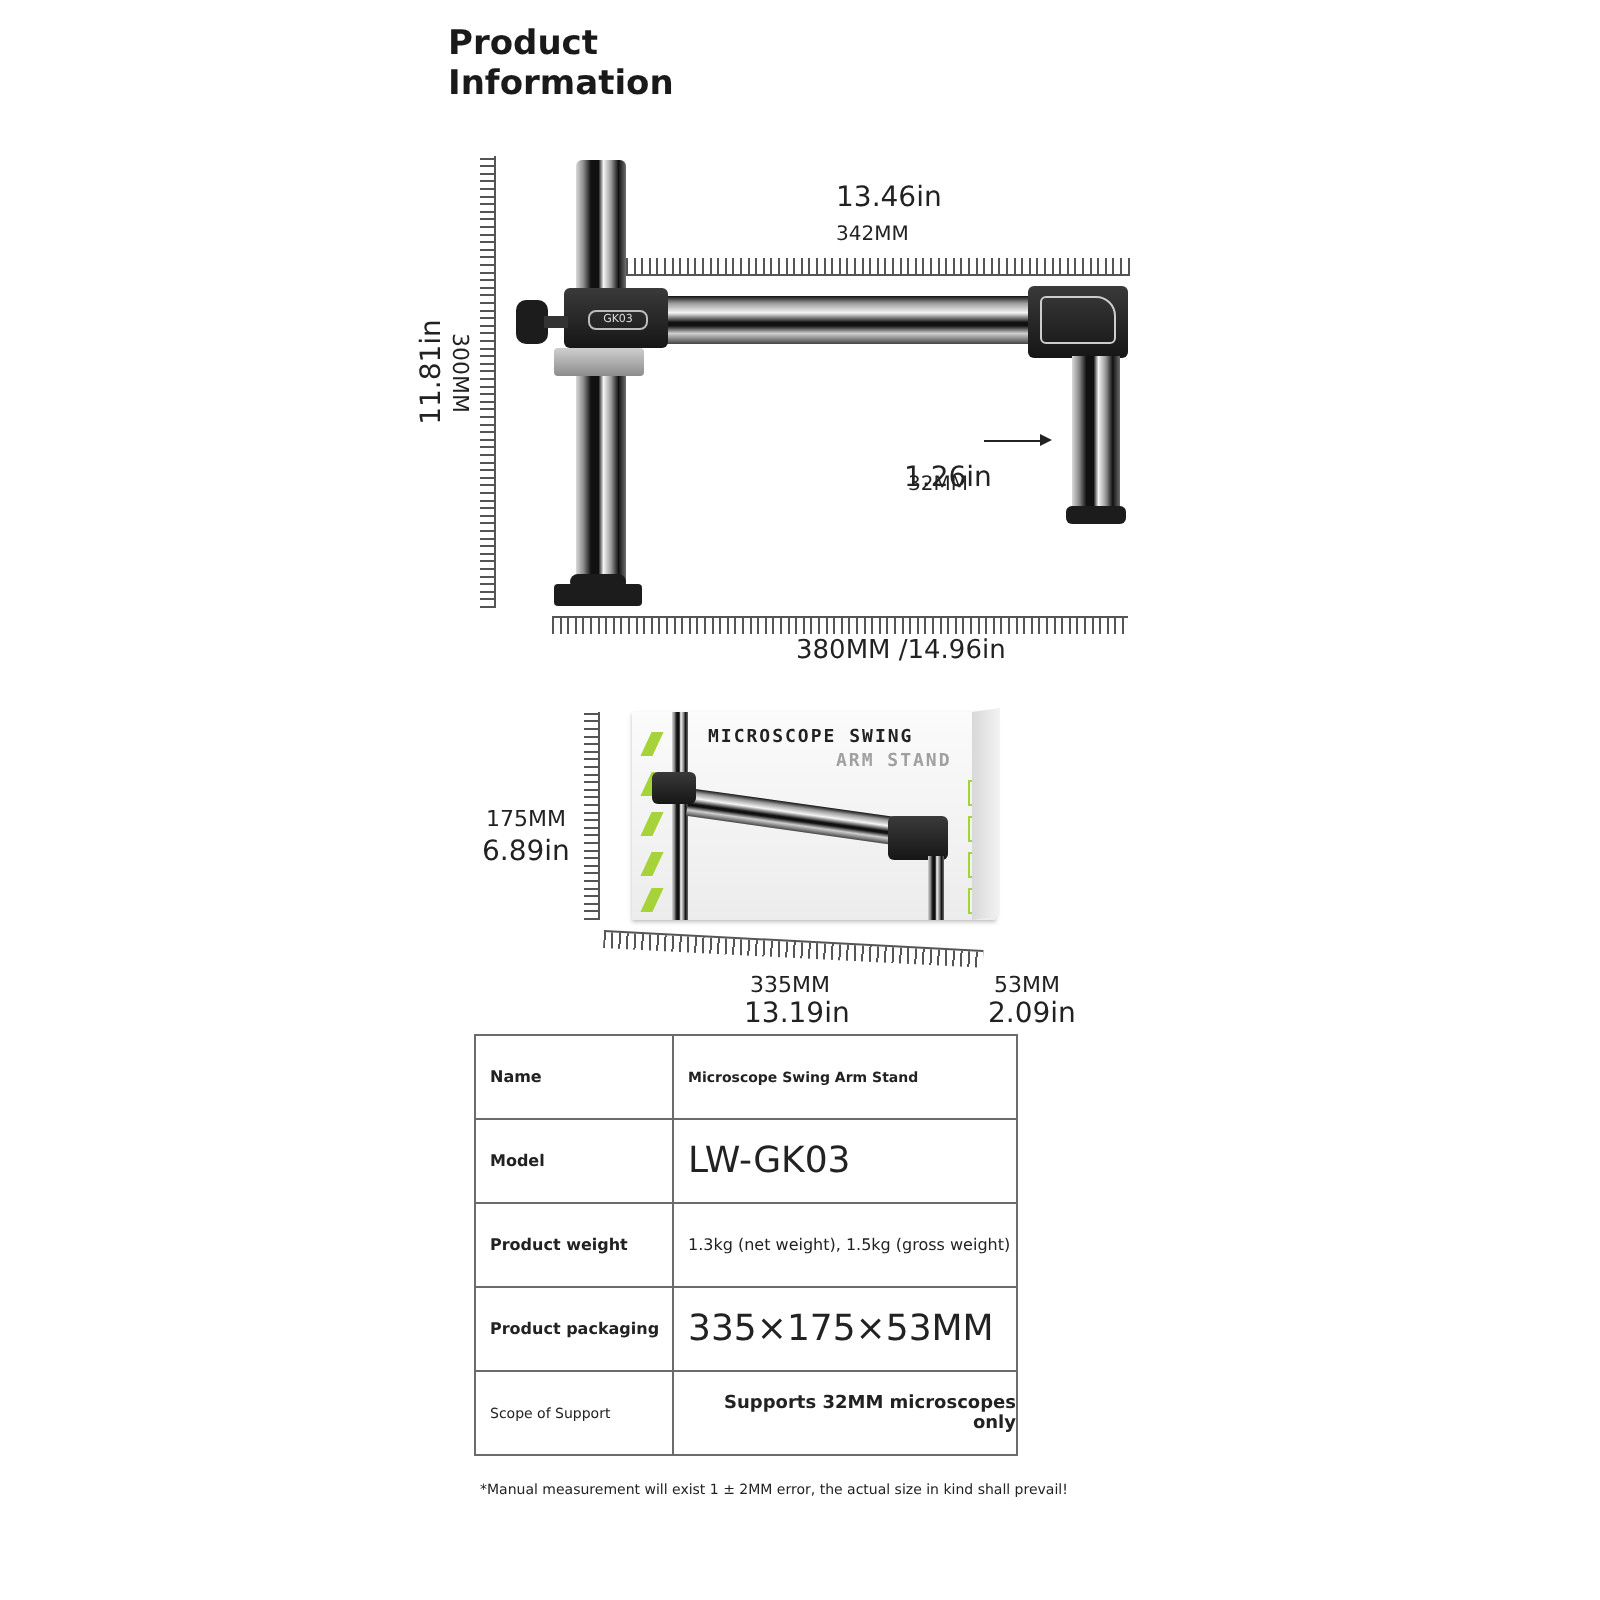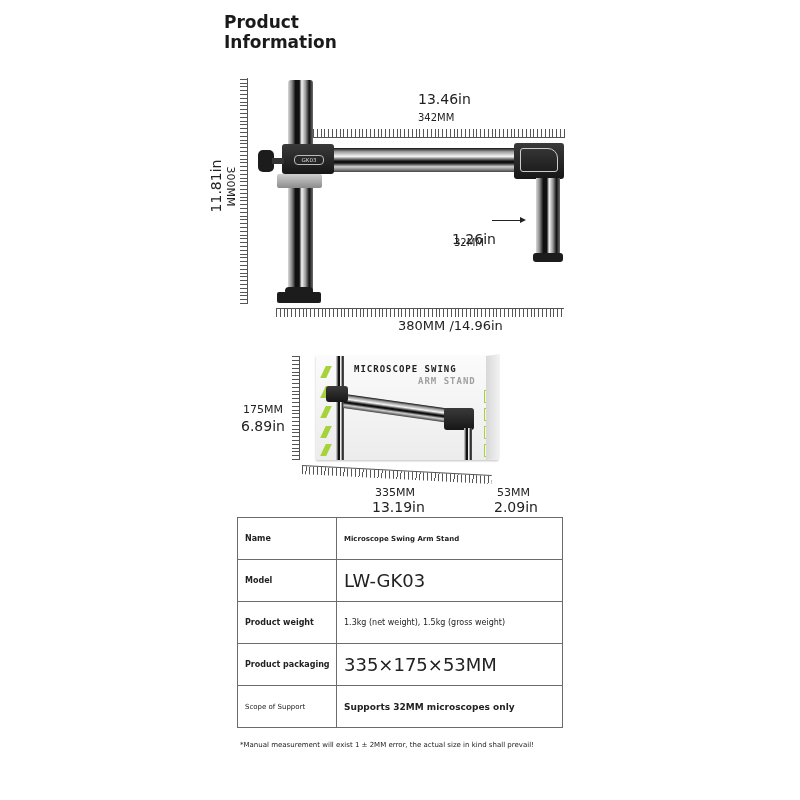--- a/index.html
+++ b/index.html
@@ -7,27 +7,27 @@
   .abs{position:absolute;}
   .title{left:224px;top:12px;font-family:"DejaVu Sans",sans-serif;font-weight:bold;font-size:17px;line-height:20px;color:#1a1a1a;}
   .lbl{font-family:"DejaVu Sans",sans-serif;color:#222;white-space:nowrap;}
   .ruler-h{height:8px;background-image:repeating-linear-gradient(90deg,#555 0,#555 1px,transparent 1px,transparent 3.8px);border-bottom:1px solid #555;}
   .ruler-h.down{border-bottom:none;border-top:1px solid #555;}
   .ruler-v{width:7px;background-image:repeating-linear-gradient(0deg,#555 0,#555 1px,transparent 1px,transparent 3.8px);border-right:1px solid #555;}
   .rod-v{background:linear-gradient(90deg,#d9d9d9 0%,#8a8a8a 15%,#111 30%,#111 45%,#f5f5f5 55%,#9a9a9a 70%,#111 85%,#6e6e6e 100%);}
   .rod-h{background:linear-gradient(180deg,#111 0%,#9a9a9a 15%,#f5f5f5 35%,#111 55%,#111 62%,#cfcfcf 78%,#444 100%);}
   .block{background:linear-gradient(180deg,#3a3a3a,#161616);border-radius:3px;}
   .knob{background:#1c1c1c;border-radius:4px;}
-  table.spec{position:absolute;left:237px;top:517px;width:326px;border-collapse:collapse;}
+  table.spec{position:absolute;left:237px;top:517px;width:272px;border-collapse:collapse;}
   table.spec td{border:1.5px solid #6b6b6b;height:41px;padding:0 0 0 7px;vertical-align:middle;}
   table.spec td.k{width:91px;font-weight:bold;font-size:8px;color:#222;}
   table.spec td.v{font-size:8px;color:#222;}
   .big{font-size:18px !important;font-weight:normal !important;}
   .midk{font-size:10px !important;}
-  .midv{font-size:9px !important;font-weight:bold;}
+  .midv{font-size:9px !important;font-weight:bold;text-align:right;}
   .note{left:240px;top:741px;font-size:7px;font-weight:normal;color:#222;white-space:nowrap;}
   .box{left:316px;top:356px;width:182px;height:104px;background:linear-gradient(180deg,#fbfbfb,#ececec);box-shadow:0 1px 2px rgba(0,0,0,.25);}
   .box-side{left:486px;top:356px;width:14px;height:104px;background:linear-gradient(90deg,#d8d8d8,#f3f3f3);transform:skewY(-8deg);transform-origin:left top;}
   .stripe{width:6px;height:12px;background:#a6d23a;transform:skewX(-25deg);}
   .box-title{font-family:"DejaVu Sans Mono",monospace;font-weight:bold;letter-spacing:1px;white-space:nowrap;}
   .icon-sq{width:11px;height:11px;border:1px solid #a6d23a;background:#f2f8e1;}
 </style>
 </head>
 <body>
 

